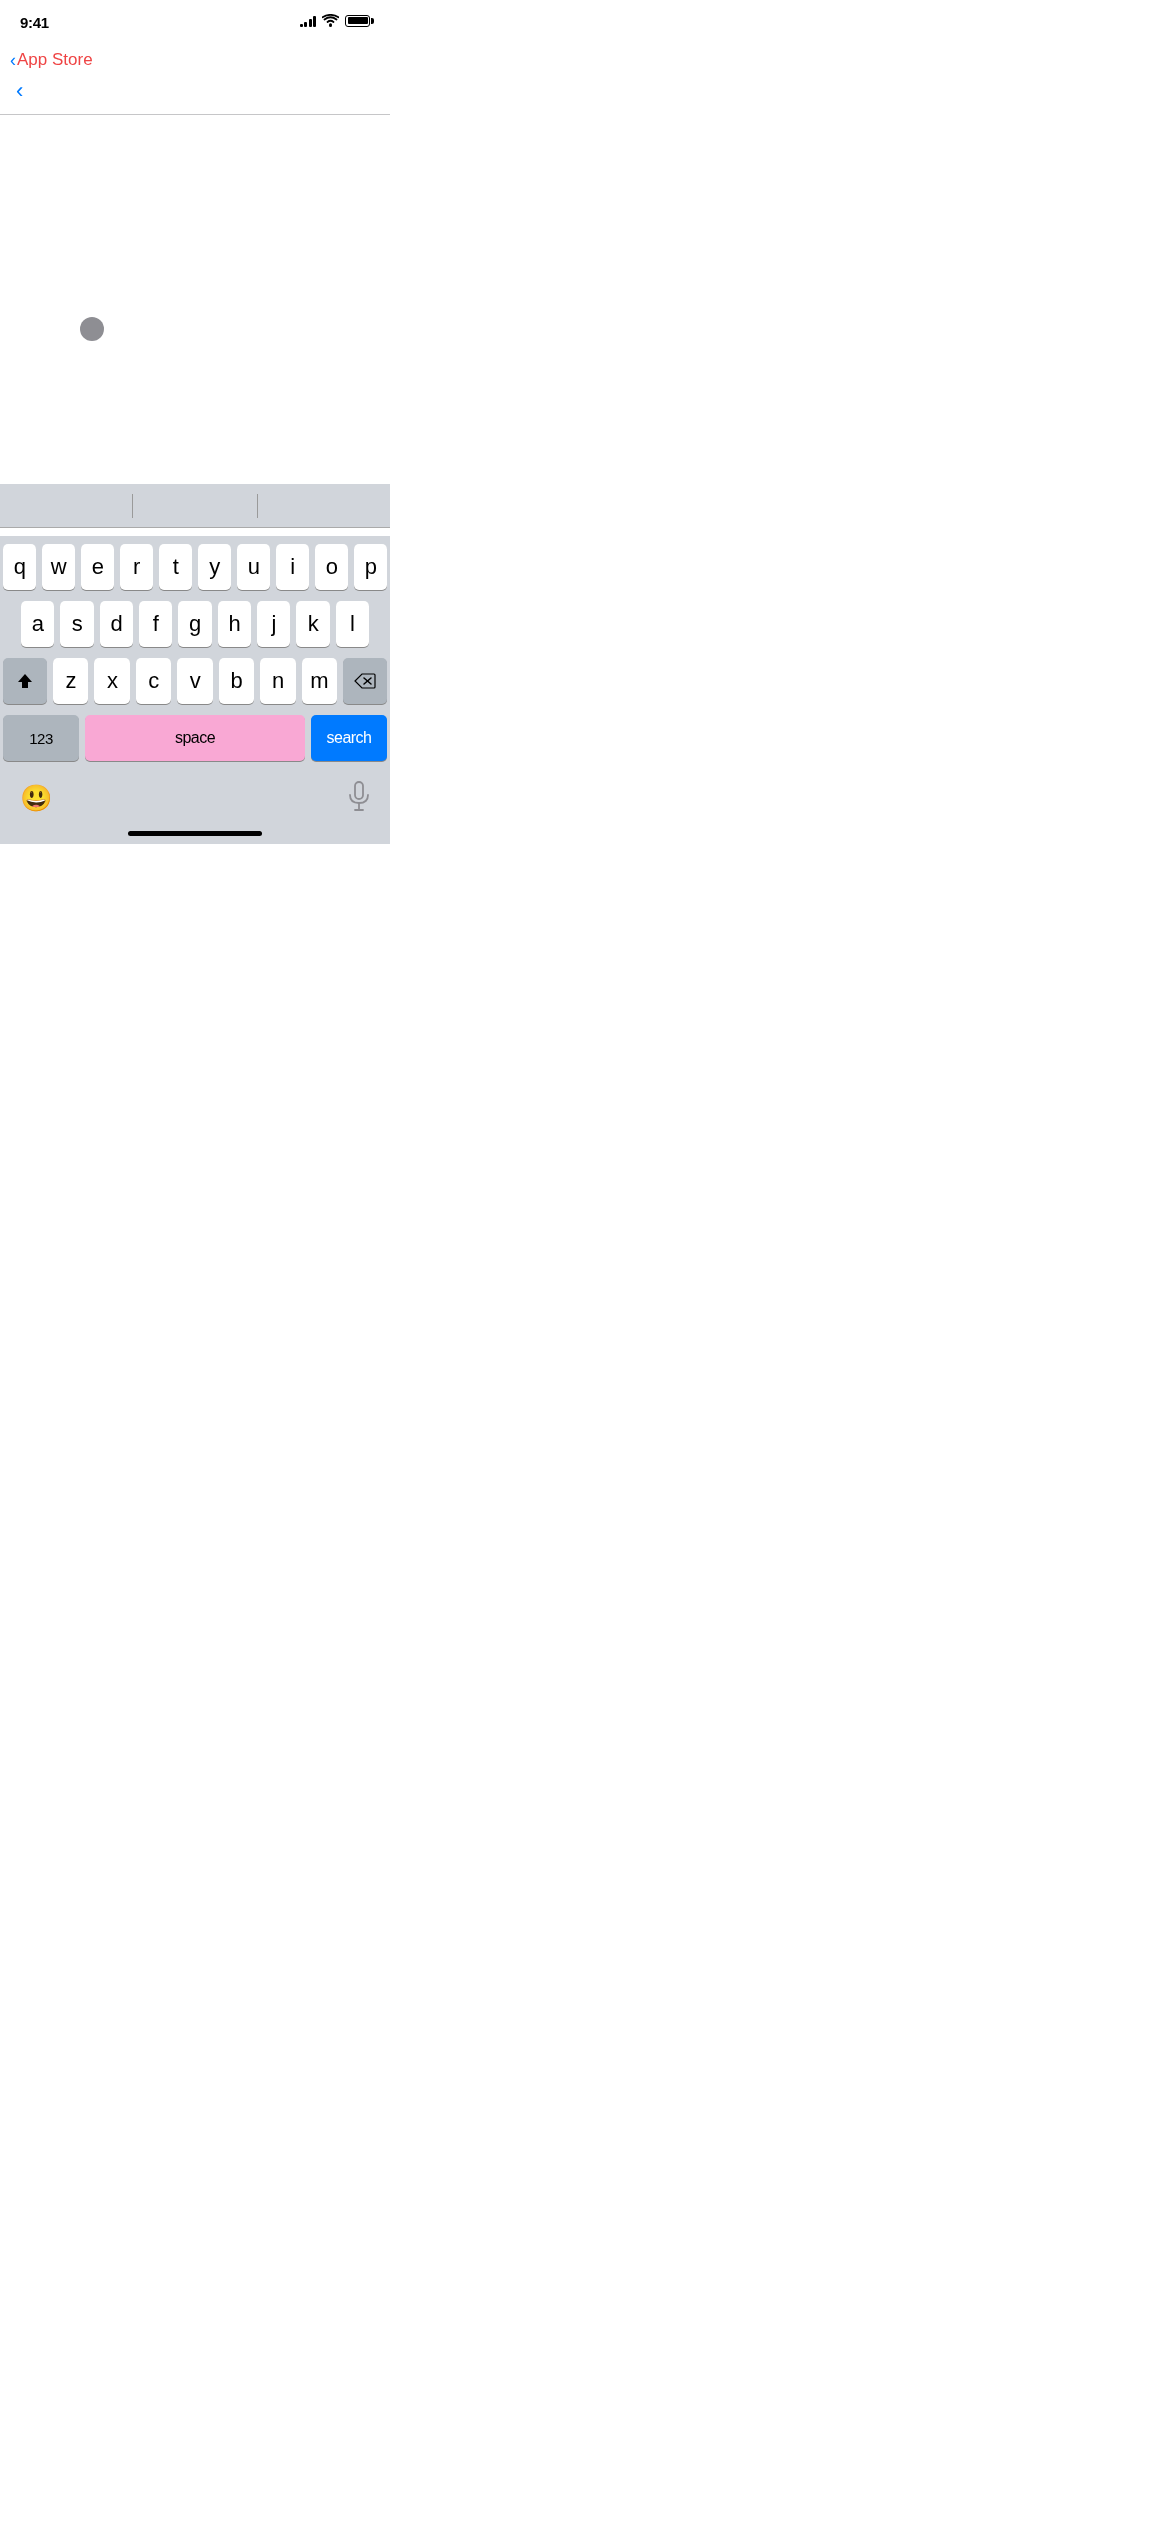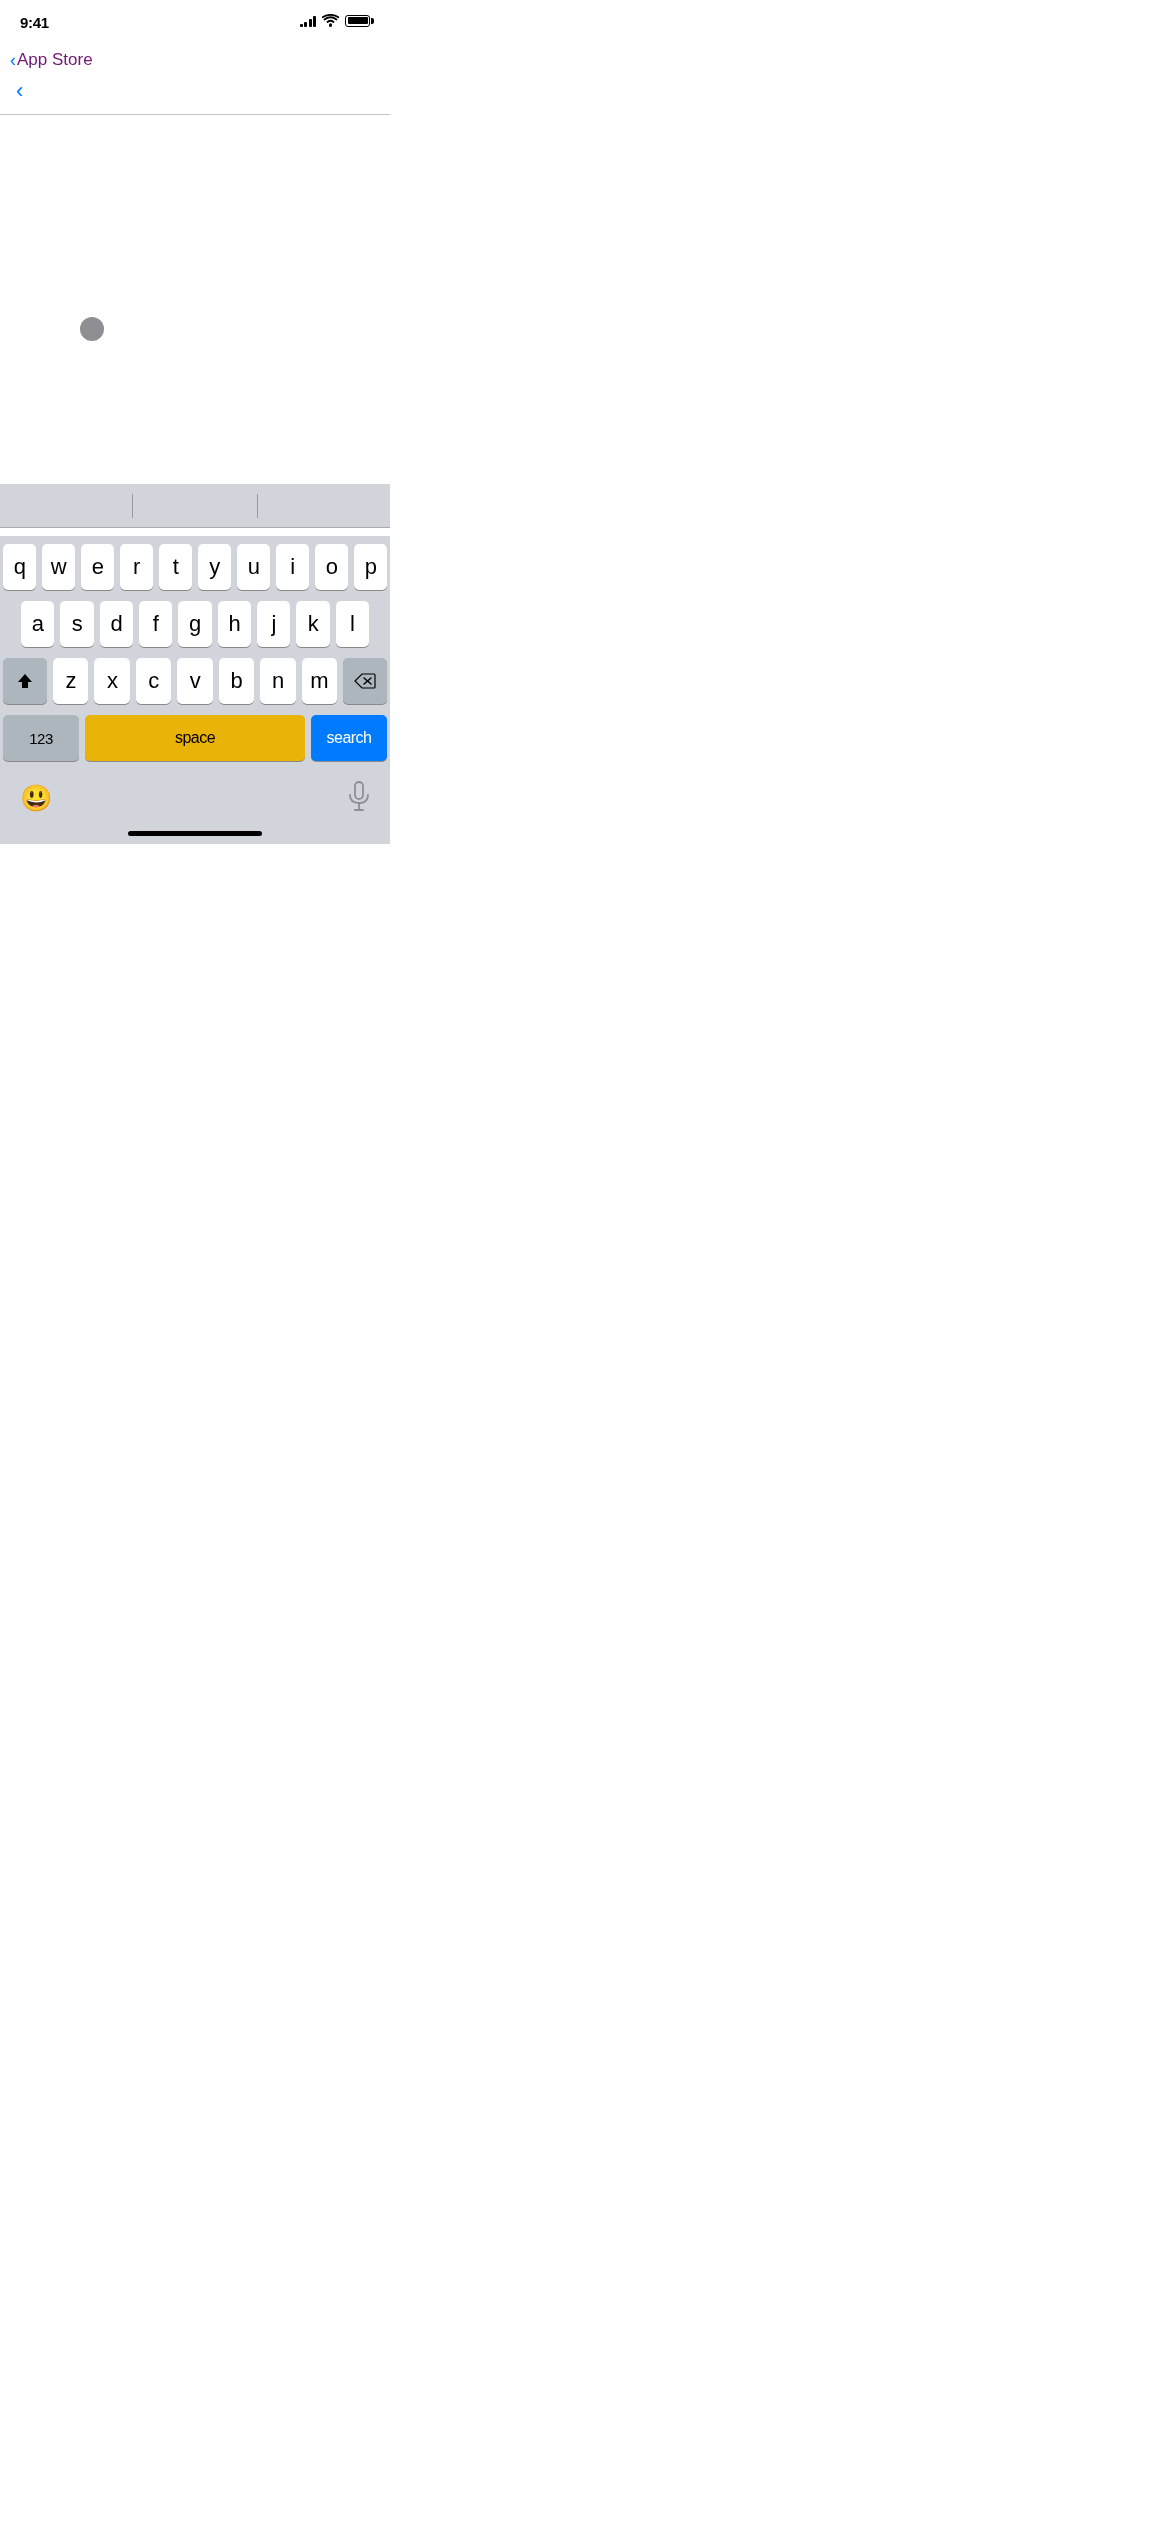--- a/index.html
+++ b/index.html
@@ -244,21 +244,21 @@
 
     .key-123 {
       background: #adb5bd;
       font-size: 15px;
       font-weight: 500;
       flex: 1.5;
       max-width: 88px;
     }
 
     .key-space {
-      background: #eab308;
+      background: #f9a8d4;
       flex: 5;
       max-width: 220px;
       font-size: 16px;
       font-weight: 400;
     }
 
     .key-search {
       background: #007AFF;
       color: #fff;
       flex: 1.5;
@@ -340,21 +340,21 @@
       </svg>
 
       <div class="battery">
         <div class="battery-fill"></div>
       </div>
     </div>
   </div>
 
   <div style="display:flex; align-items:center; padding: 4px 16px 0 10px; height: 28px;">
     <span style="color:#007AFF; font-size:18px; font-weight:300; margin-right:1px;">‹</span>
-    <span style="color:#701a75; font-size:17px;">App Store</span>
+    <span style="color:#ef4444; font-size:17px;">App Store</span>
   </div>
 
   <div class="search-area" style="margin-top:0; padding-top:6px; padding-bottom:10px;">
     <span class="search-back-btn" style="color:#007AFF; font-size:22px; font-weight:300;">‹</span>
   </div>
 
   <div class="divider"></div>
 
   <div class="main-content">
     <div class="loading-dot"></div>

